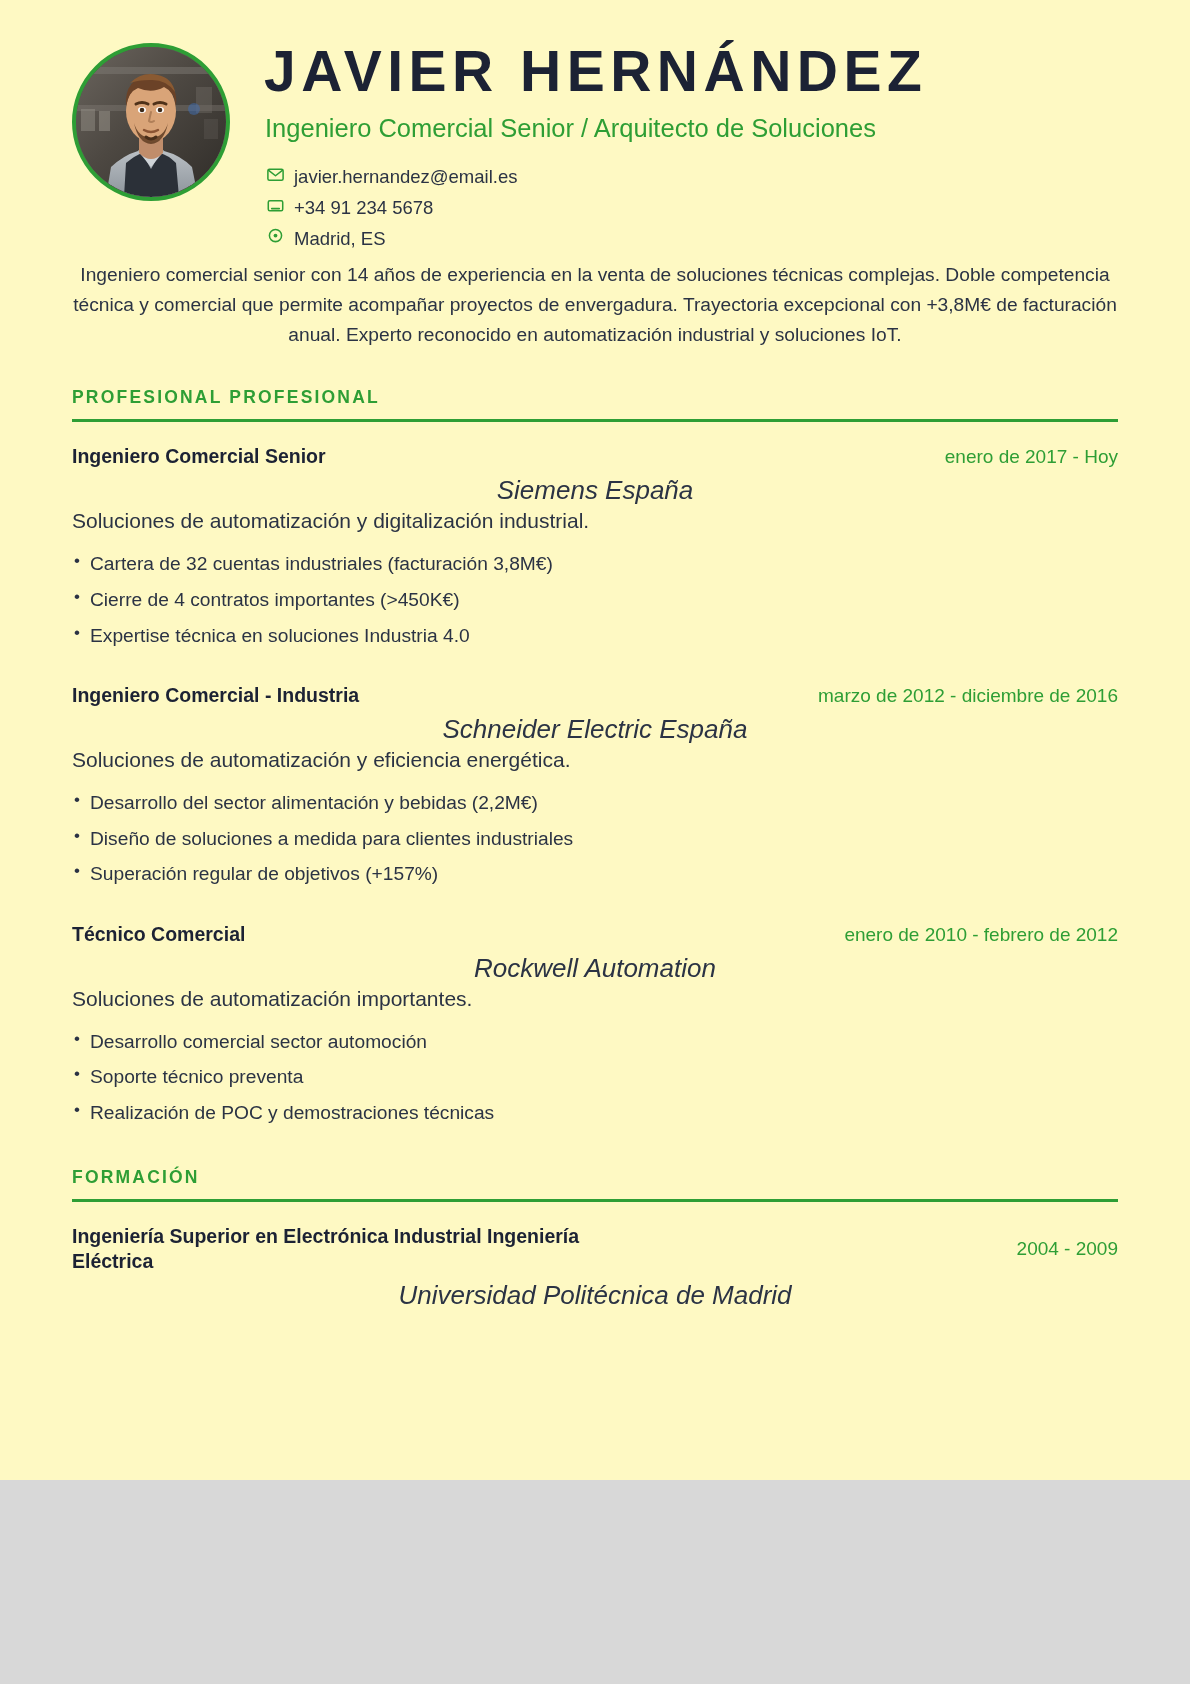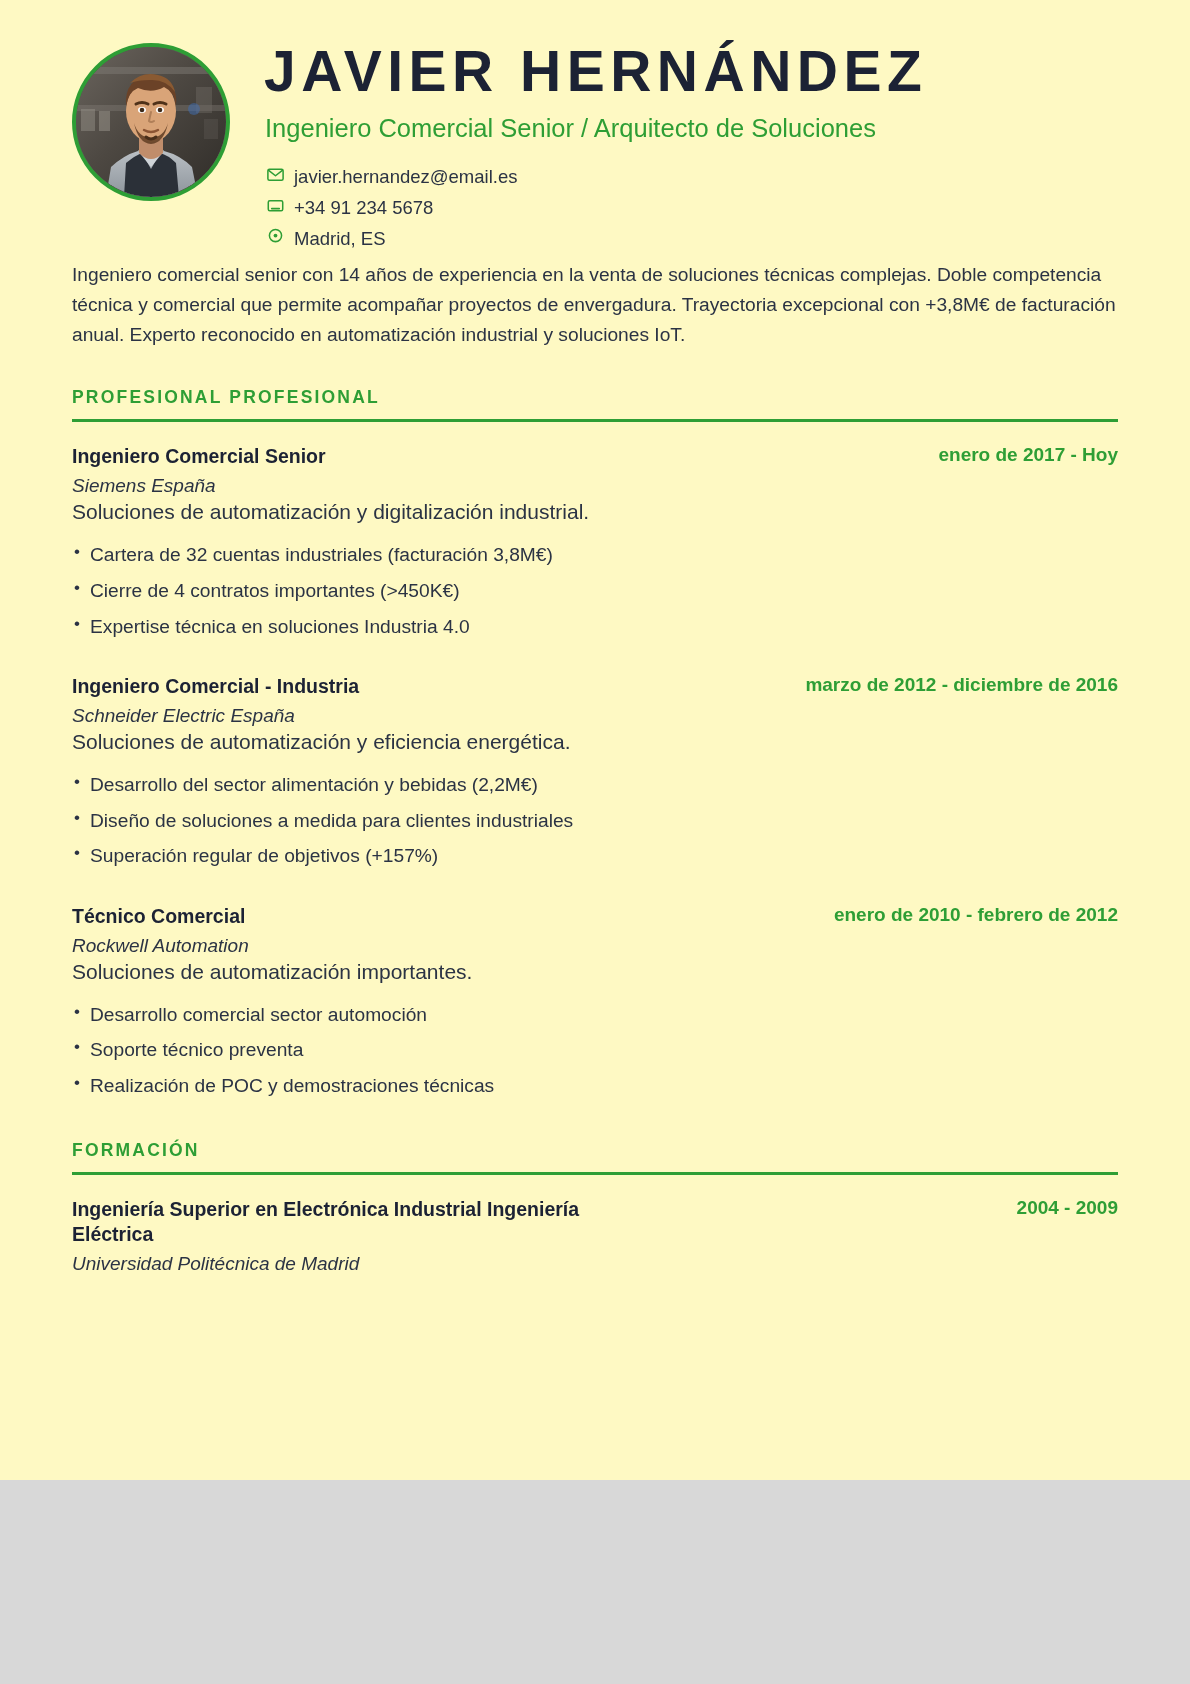--- a/index.html
+++ b/index.html
@@ -97,21 +97,21 @@
   }
 
   .contact-row .ic svg { display: block; }
 
   
   .summary {
     margin: 2px 72px 0 72px;
     font-size: 19.2px;
     line-height: 1.55;
     color: #2b3344;
-    text-align: left;
+    text-align: center;
   }
 
   
   .section {
     margin: 0 72px;
   }
 
   .section.exp { margin-top: 38px; }
   .section.edu { margin-top: 40px; }
 
@@ -128,45 +128,46 @@
     background: #2e9e35;
     width: 100%;
   }
 
   .entry { margin-top: 22px; }
   .entry + .entry { margin-top: 34px; }
 
   .entry-head {
     display: flex;
     justify-content: space-between;
-    align-items: flex-start;
+    align-items: center;
     gap: 24px;
   }
 
   .entry-role {
     font-size: 19.5px;
     font-weight: bold;
     color: #1c2234;
     line-height: 1.3;
     max-width: 640px;
   }
 
   .entry-date {
     font-size: 19px;
     color: #2e9e35;
-    font-weight: bold;
+    font-weight: normal;
     white-space: nowrap;
     text-align: right;
   }
 
   .entry-org {
-    font-size: 19px;
+    font-size: 26px;
     font-style: italic;
     color: #2b3344;
     margin-top: 5px;
+    text-align: center;
   }
 
   .entry-desc {
     font-size: 21px;
     color: #2b3344;
     margin-top: 3px;
   }
 
   .bullets {
     margin-top: 17px;

